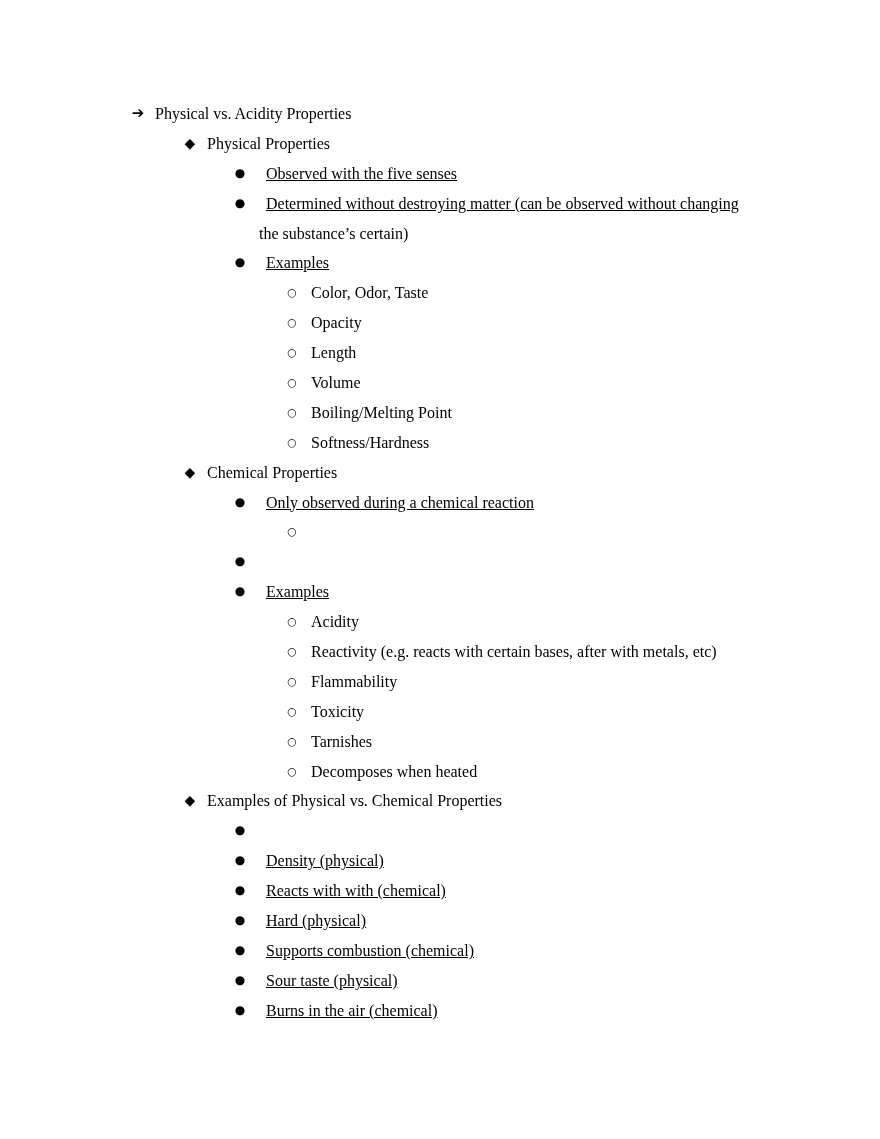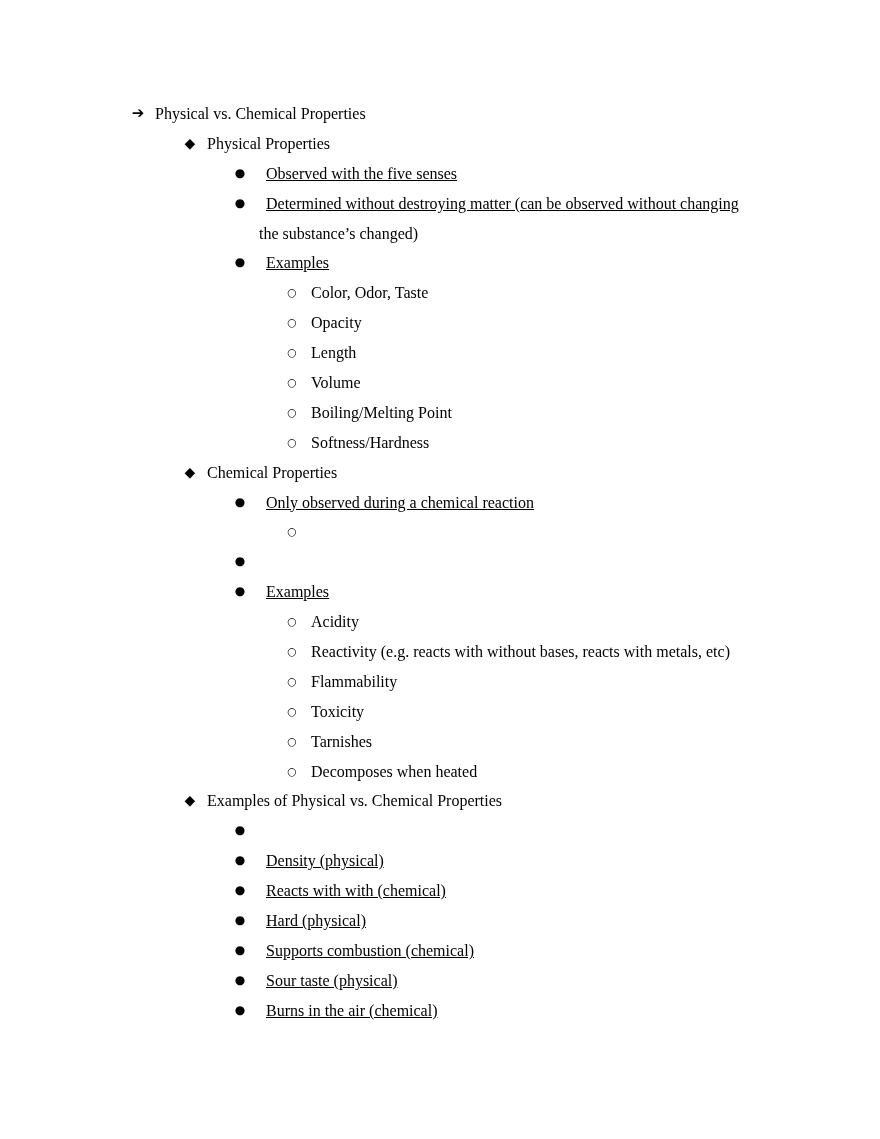--- a/index.html
+++ b/index.html
@@ -19,37 +19,37 @@
     .disc { font-family: "DejaVu Sans", sans-serif; font-size: 12px; }
     .circle { font-family: "DejaVu Sans", sans-serif; font-size: 11px; }
   </style>
 </head>
 <body>
 
 <div class="doc">
 
   <div class="row l0">
     <span class="marker arrow">➔</span>
-    <span class="text">Physical vs. Chemical Properties</span>
+    <span class="text">Physical vs. Acidity Properties</span>
   </div>
 
   <div class="row l1">
     <span class="marker diamond">◆</span>
     <span class="text">Physical Properties</span>
   </div>
   <div class="row l2">
     <span class="marker disc">●</span>
     <span class="text">Observed with the five senses</span>
   </div>
   <div class="row l2">
     <span class="marker disc">●</span>
     <span class="text">Determined without destroying matter (can be observed without changing</span>
   </div>
   <div class="row cont">
-    <span class="text">the substance’s changed)</span>
+    <span class="text">the substance’s certain)</span>
   </div>
   <div class="row l2">
     <span class="marker disc">●</span>
     <span class="text">Examples</span>
   </div>
   <div class="row l3">
     <span class="marker circle">○</span>
     <span class="text">Color, Odor, Taste</span>
   </div>
   <div class="row l3">
@@ -90,21 +90,21 @@
   <div class="row l2">
     <span class="marker disc">●</span>
     <span class="text">Examples</span>
   </div>
   <div class="row l3">
     <span class="marker circle">○</span>
     <span class="text">Acidity</span>
   </div>
   <div class="row l3">
     <span class="marker circle">○</span>
-    <span class="text">Reactivity (e.g. reacts with without bases, reacts with metals, etc)</span>
+    <span class="text">Reactivity (e.g. reacts with certain bases, after with metals, etc)</span>
   </div>
   <div class="row l3">
     <span class="marker circle">○</span>
     <span class="text">Flammability</span>
   </div>
   <div class="row l3">
     <span class="marker circle">○</span>
     <span class="text">Toxicity</span>
   </div>
   <div class="row l3">

